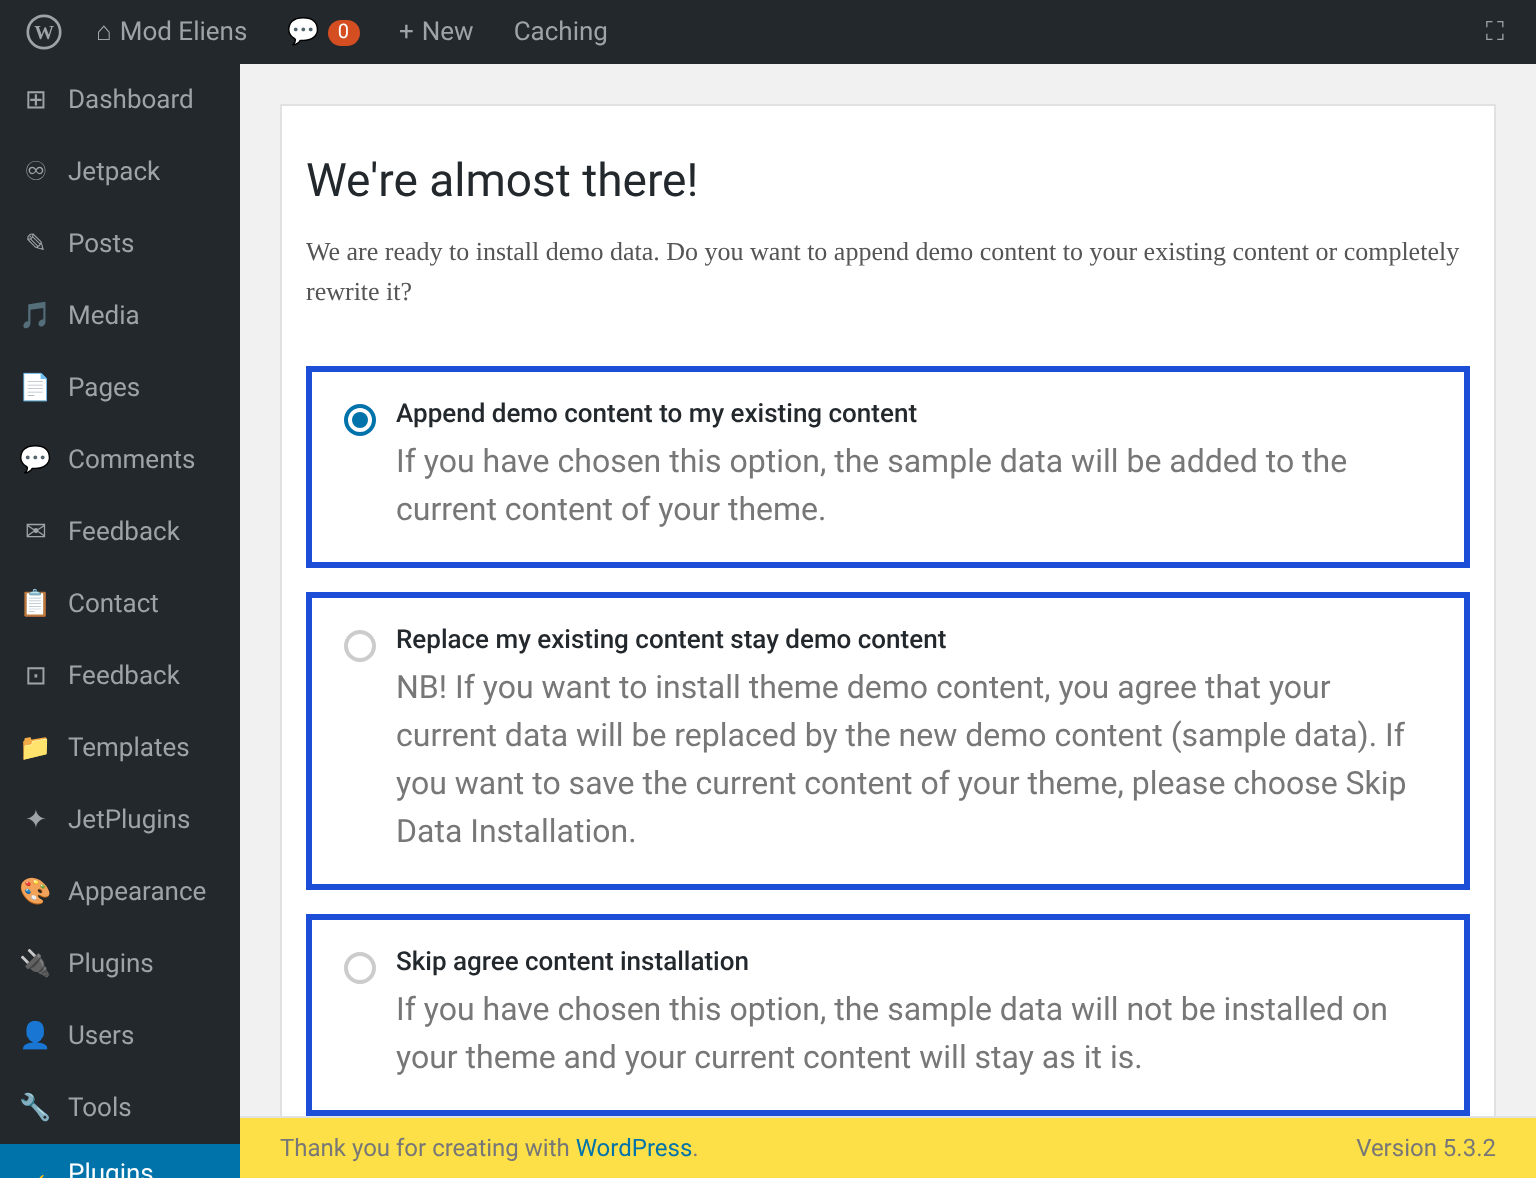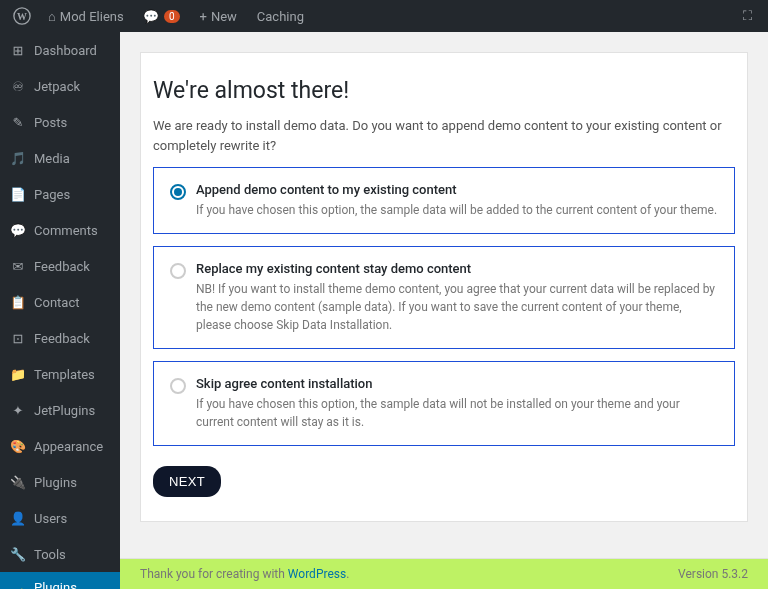--- a/index.html
+++ b/index.html
@@ -40,52 +40,52 @@
 
     
     .main-content { margin-left: 120px; padding: 20px; flex: 1; }
 
     
     .content-card {
       background: #fff; border: 1px solid #e1e1e1;
       padding: 24px 12px; max-width: 640px; margin-bottom: 20px;
     }
     .card-title { font-size: 23px; font-weight: 400; color: #23282d; margin-bottom: 12px; }
-    .card-subtitle { color: #555; font-size: 13px; margin-bottom: 12px; line-height: 1.5; }
+    .card-subtitle { color: #555; font-size: 13px; margin-bottom: 28px; line-height: 1.5; font-family: Liberation Serif, serif; }
 
     
     .radio-option {
-      border: 1px solid #1d4ed8; padding: 14px 16px; margin-bottom: 12px;
+      border: 3px solid #1d4ed8; padding: 14px 16px; margin-bottom: 12px;
       display: flex; gap: 10px; align-items: flex-start; cursor: pointer;
     }
     .radio-circle {
       width: 16px; height: 16px; border-radius: 50%; border: 2px solid #ccc;
       flex-shrink: 0; margin-top: 2px; position: relative; cursor: pointer;
       background: #fff;
     }
     .radio-circle.checked { border-color: #0073aa; }
     .radio-circle.checked::after {
       content: ''; position: absolute; top: 2px; left: 2px;
       width: 8px; height: 8px; border-radius: 50%; background: #0073aa;
     }
     .radio-text-title { font-size: 13px; color: #23282d; font-weight: 500; margin-bottom: 4px; }
-    .radio-text-desc { font-size: 12px; color: #777; line-height: 1.5; }
+    .radio-text-desc { font-size: 16px; color: #777; line-height: 1.5; }
 
     
     .btn-next {
       background: #0f172a; border: none; color: #fff;
       padding: 8px 16px; font-size: 13px; cursor: pointer;
       border-radius: 14px; margin-top: 8px;
       letter-spacing: 0.3px;
     }
 
     
     .footer-bar {
       position: fixed; bottom: 0; left: 120px; right: 0;
-      background: #bef264; padding: 8px 20px;
+      background: #fde047; padding: 8px 20px;
       border-top: 1px solid #e1e1e1;
       display: flex; justify-content: space-between; align-items: center;
       font-size: 12px; color: #777;
     }
     .footer-bar a { color: #0073aa; text-decoration: none; }
 
     
     ::-webkit-scrollbar { width: 6px; }
     ::-webkit-scrollbar-track { background: #23282d; }
     ::-webkit-scrollbar-thumb { background: #555; }

